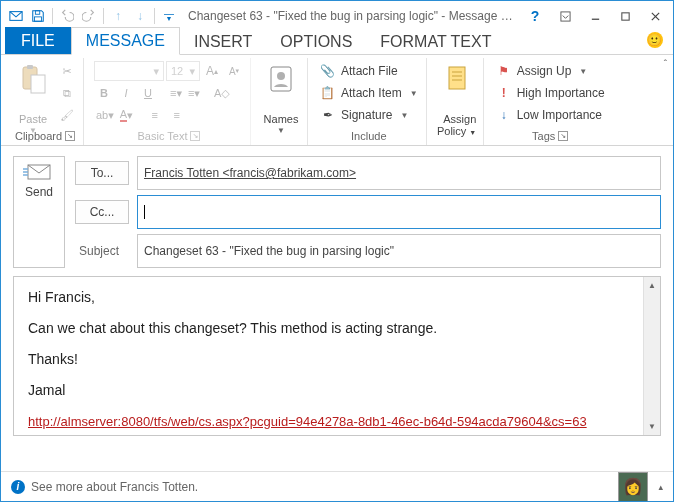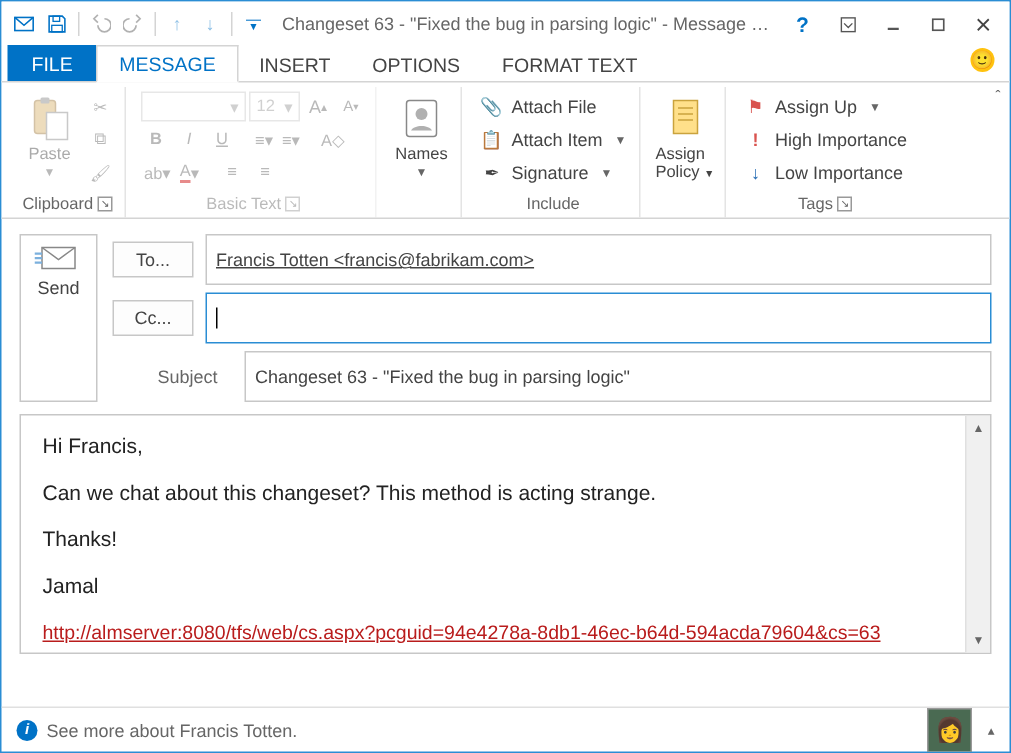--- a/index.html
+++ b/index.html
@@ -11,37 +11,37 @@
   .qat-btn { width: 22px; height: 22px; display: flex; align-items: center; justify-content: center; color: #0072c6; cursor: default; }
   .qat-btn svg { width: 14px; height: 14px; }
   .qat-sep { width: 1px; height: 16px; background: #d4d4d4; margin: 0 3px; }
   .title { flex: 1; text-align: center; color: #666; font-size: 12px; white-space: nowrap; overflow: hidden; text-overflow: ellipsis; padding: 0 8px;}
   .winctrl { display: flex; align-items: center; gap: 2px; }
   .winbtn { width: 28px; height: 20px; display: flex; align-items: center; justify-content: center; color: #444; }
   .winbtn svg { width: 11px; height: 11px; }
   
   
   .ribbon-tabs { height: 24px; display: flex; align-items: flex-end; padding-left: 4px; position: relative; background:#fff;}
-  .rtab { padding: 4px 14px 4px 14px; font-size: 13px; color: #444; cursor: default; position: relative; }
+  .rtab { padding: 4px 14px 4px 14px; font-size: 16px; color: #444; cursor: default; position: relative; }
   .rtab.file { background: #0072c6; color: #fff; padding: 5px 16px; }
   .rtab.active { background: #fff; border: 1px solid #d4d4d4; border-bottom: 1px solid #fff; color:#0072c6; z-index:2;}
   .smiley { position: absolute; right: 10px; top: 1px; width: 16px; height: 16px; background: #ffc20e; border-radius: 50%; display:flex; align-items:center; justify-content:center;}
   .smiley::before { content:"🙂"; font-size:12px; line-height:1; }
   
   
   .ribbon { height: 92px; border-top: 1px solid #d4d4d4; border-bottom: 1px solid #d4d4d4; background: #fff; display: flex; padding: 3px 6px 0 6px; gap: 4px; position:relative; margin-top:-1px;}
   .group { display: flex; flex-direction: column; align-items: center; padding: 0 6px; border-right: 1px solid #e4e4e4; }
   .group:last-child { border-right: none; }
   .group-body { flex: 1; display: flex; align-items: center; gap: 4px; }
   .group-label { font-size: 11px; color: #666; padding: 2px 0 3px 0; display:flex; align-items:center; gap:3px;justify-content:space-between;}
   .group-label .launcher { width:10px; height:10px; border:1px solid #999; display:inline-flex; align-items:center; justify-content:center; font-size:7px; color:#666;}
   
   .bigbtn { display: flex; flex-direction: column; align-items: center; justify-content: flex-start; width: 40px; height: 66px; padding-top: 3px; cursor:default;}
   .bigbtn .ico { width: 32px; height: 32px; display: flex; align-items: center; justify-content: center; }
-  .bigbtn .lbl { font-size: 11px; color: #444; text-align:left; line-height:1.1; margin-top:2px;}
+  .bigbtn .lbl { font-size: 11px; color: #444; text-align:right; line-height:1.1; margin-top:18px;}
   .bigbtn .drop { font-size:8px; color:#666; margin-top:1px;}
   
   .basic-text { display: flex; flex-direction: column; gap: 2px; }
   .bt-row { display: flex; align-items: center; gap: 2px; height: 20px; }
   .bt-field { border: 1px solid #ccc; height: 20px; display:flex; align-items:center; padding:0 4px; font-size:11px; color:#999; background:#fff;}
   .bt-btn { width: 20px; height: 20px; display: flex; align-items: center; justify-content: center; color: #666; font-size: 11px; }
   .bt-btn.wide { width: auto; padding: 0 2px;}
   
   .stack { display: flex; flex-direction: column; gap: 1px; }
   .srow { display: flex; align-items: center; gap: 5px; height: 21px; padding: 0 2px; font-size: 12px; color: #444; cursor:default;}
@@ -50,21 +50,21 @@
   
   
   .compose { padding: 10px 12px 6px 12px; }
   .compose-top { display: flex; gap: 10px; }
   .sendcol { width: 52px; display:flex; flex-direction:column; align-items:center; border:1px solid #c7c7c7; padding:6px 2px; cursor:default;}
   .sendcol .sendico { width:32px; height:18px; display:flex; align-items:center; justify-content:center; margin-bottom:4px;}
   .sendcol .sendlbl { font-size:12px; color:#444;}
   .fieldcol { flex:1; display:flex; flex-direction:column; gap:5px;}
   .fieldrow { display:flex; align-items:center; gap:8px;}
   .fieldbtn { width:54px; height:24px; border:1px solid #c7c7c7; background:#fdfdfd; display:flex; align-items:center; justify-content:center; font-size:12px; color:#444; cursor:default;}
-  .fieldlabel { width:54px; font-size:12px; color:#666; padding-left:4px;margin-left:26px;}
+  .fieldlabel { width:54px; font-size:12px; color:#666; padding-left:4px;}
   .fieldinput { flex:1; height:24px; border:1px solid #c7c7c7; padding:16px 6px; font-size:12px; display:flex; align-items:center;}
   .fieldinput.focus { border-color:#2a8dd4; position:relative;}
   .cursor { width:1px; height:14px; background:#000; animation: blink 1s infinite;}
   @keyframes blink { 50% { opacity:0; } }
   .recipient { text-decoration: underline; color:#444;}
   
   .body-area { margin-top:8px; border:1px solid #c7c7c7; height:160px; padding:10px 14px; font-size:14px; color:#222; line-height:1.5; overflow:auto; position:relative;}
   .body-area p { margin-bottom: 10px; }
   .body-area a { color:#b91c1c; text-decoration:underline; font-size:13px;}
   .body-scroll { position:absolute; right:0; top:0; width:17px; height:100%; background:#f0f0f0; border-left:1px solid #e0e0e0; display:flex; flex-direction:column;}

